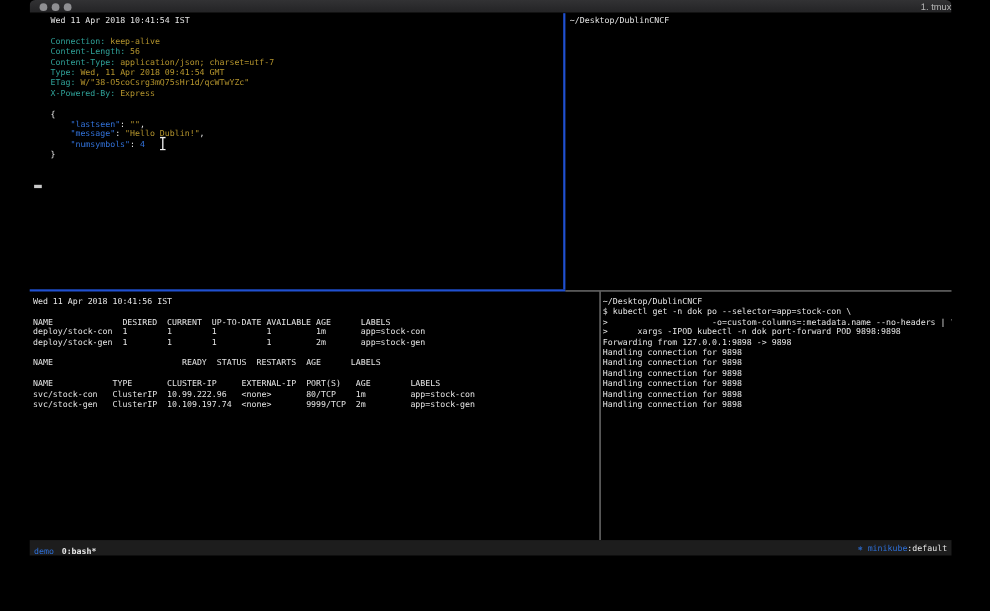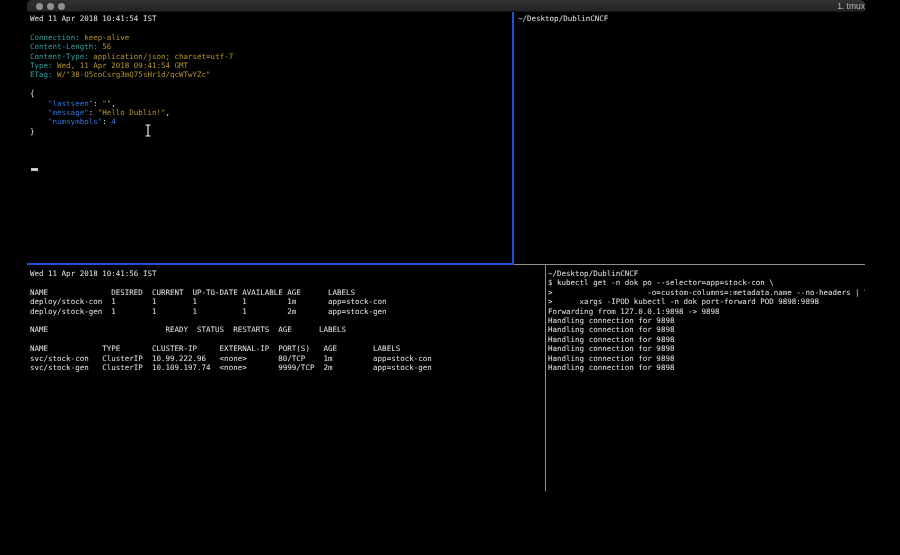--- a/index.html
+++ b/index.html
@@ -15,21 +15,21 @@
 
   .titlebar{position:absolute;left:0;top:0;width:838px;height:12px;
     background:linear-gradient(#323234,#242426);border-bottom:1px solid #151515;
     border-radius:5px 5px 0 0}
   .title-text{position:absolute;left:0;right:0;top:1px;text-align:right;
     font-family:"Liberation Sans","DejaVu Sans",sans-serif;font-size:8.5px;color:var(--titlebar_text)}
   .tl{position:absolute;top:2.5px;width:7px;height:7px;border-radius:50%;background:var(--traffic_gray)}
   .tl.c1{left:9px}.tl.c2{left:20px}.tl.c3{left:31px}
 
   .pane{position:absolute;overflow:hidden;background:#000}
-  .pane-tl{left:0;top:12px;width:485px;height:251px;padding:2px 2px 0 3px}
+  .pane-tl{left:16px;top:12px;width:485px;height:251px;padding:2px 2px 0 3px}
   .pane-tr{left:487px;top:12px;width:351px;height:251px;padding:2px 0 0 4px}
   .pane-bl{left:0;top:265px;width:518px;height:226px;padding:4px 0 0 3px}
   .pane-br{left:519px;top:265px;width:319px;height:226px;padding:4px 0 0 2px}
 
   .div-v-blue{position:absolute;left:485px;top:12px;width:2px;height:251px;background:var(--border_blue)}
   .div-h-blue{position:absolute;left:0;top:263px;width:487px;height:2px;background:var(--border_blue)}
   .div-h-gray{position:absolute;left:487px;top:264px;width:351px;height:1px;background:var(--border_gray)}
   .div-v-gray{position:absolute;left:518px;top:265px;width:1px;height:226px;background:var(--border_gray)}
 
   .line{height:9.42px;line-height:9.42px;font-size:7.5px;color:var(--fg);white-space:pre}
@@ -66,20 +66,21 @@
   </div>
 
   <div class="pane pane-tl">
     <div class="line">Wed 11 Apr 2018 10:41:54 IST</div>
     <div class="line"></div>
     <div class="line"><span class="t-cyan">Connection</span><span class="t-cyan">: </span><span class="t-yellow">keep-alive</span></div>
     <div class="line"><span class="t-cyan">Content-Length</span><span class="t-cyan">: </span><span class="t-yellow">56</span></div>
     <div class="line"><span class="t-cyan">Content-Type</span><span class="t-cyan">: </span><span class="t-yellow">application/json; charset=utf-7</span></div>
     <div class="line"><span class="t-cyan">Type</span><span class="t-cyan">: </span><span class="t-yellow">Wed, 11 Apr 2018 09:41:54 GMT</span></div>
     <div class="line"><span class="t-cyan">ETag</span><span class="t-cyan">: </span><span class="t-yellow">W/"38-O5coCsrg3mQ75sHr1d/qcWTwYZc"</span></div>
+    <div class="line"><span class="t-cyan">X-Powered-By</span><span class="t-cyan">: </span><span class="t-yellow">Express</span></div>
     <div class="line"></div>
     <div class="line">{</div>
     <div class="line json-field"><span class="t-blue">"lastseen"</span><span class="t-white">: </span><span class="t-yellow">""</span><span class="t-white">,</span></div>
     <div class="line json-field"><span class="t-blue">"message"</span><span class="t-white">: </span><span class="t-yellow">"Hello Dublin!"</span><span class="t-white">,</span></div>
     <div class="line json-field"><span class="t-blue">"numsymbols"</span><span class="t-white">: </span><span class="t-blue">4</span></div>
     <div class="line">}</div>
   </div>
 
   <div class="pane pane-tr">
     <div class="line">~/Desktop/DublinCNCF</div>
@@ -123,14 +124,22 @@
   <div class="div-h-blue"></div>
   <div class="div-h-gray"></div>
   <div class="div-v-gray"></div>
 
   <div class="term-cursor"></div>
 
   <svg class="ibeam" viewBox="0 0 8 13">
     <path d="M1.5 1 h5 M4 1 v11 M1.5 12 h5" stroke="#f0f0f0" stroke-width="1.2" fill="none"></path>
   </svg>
 
+  <div class="statusbar">
+    <div>
+      <span class="sb-session">demo</span><span class="sb-window">0:bash*</span>
+    </div>
+    <div class="sb-right">
+      <span class="sb-icon">⎈</span><span> </span><span class="sb-context">minikube</span><span class="sb-ns">:default</span>
+    </div>
+  </div>
 
 </div>
 
 </body></html>

